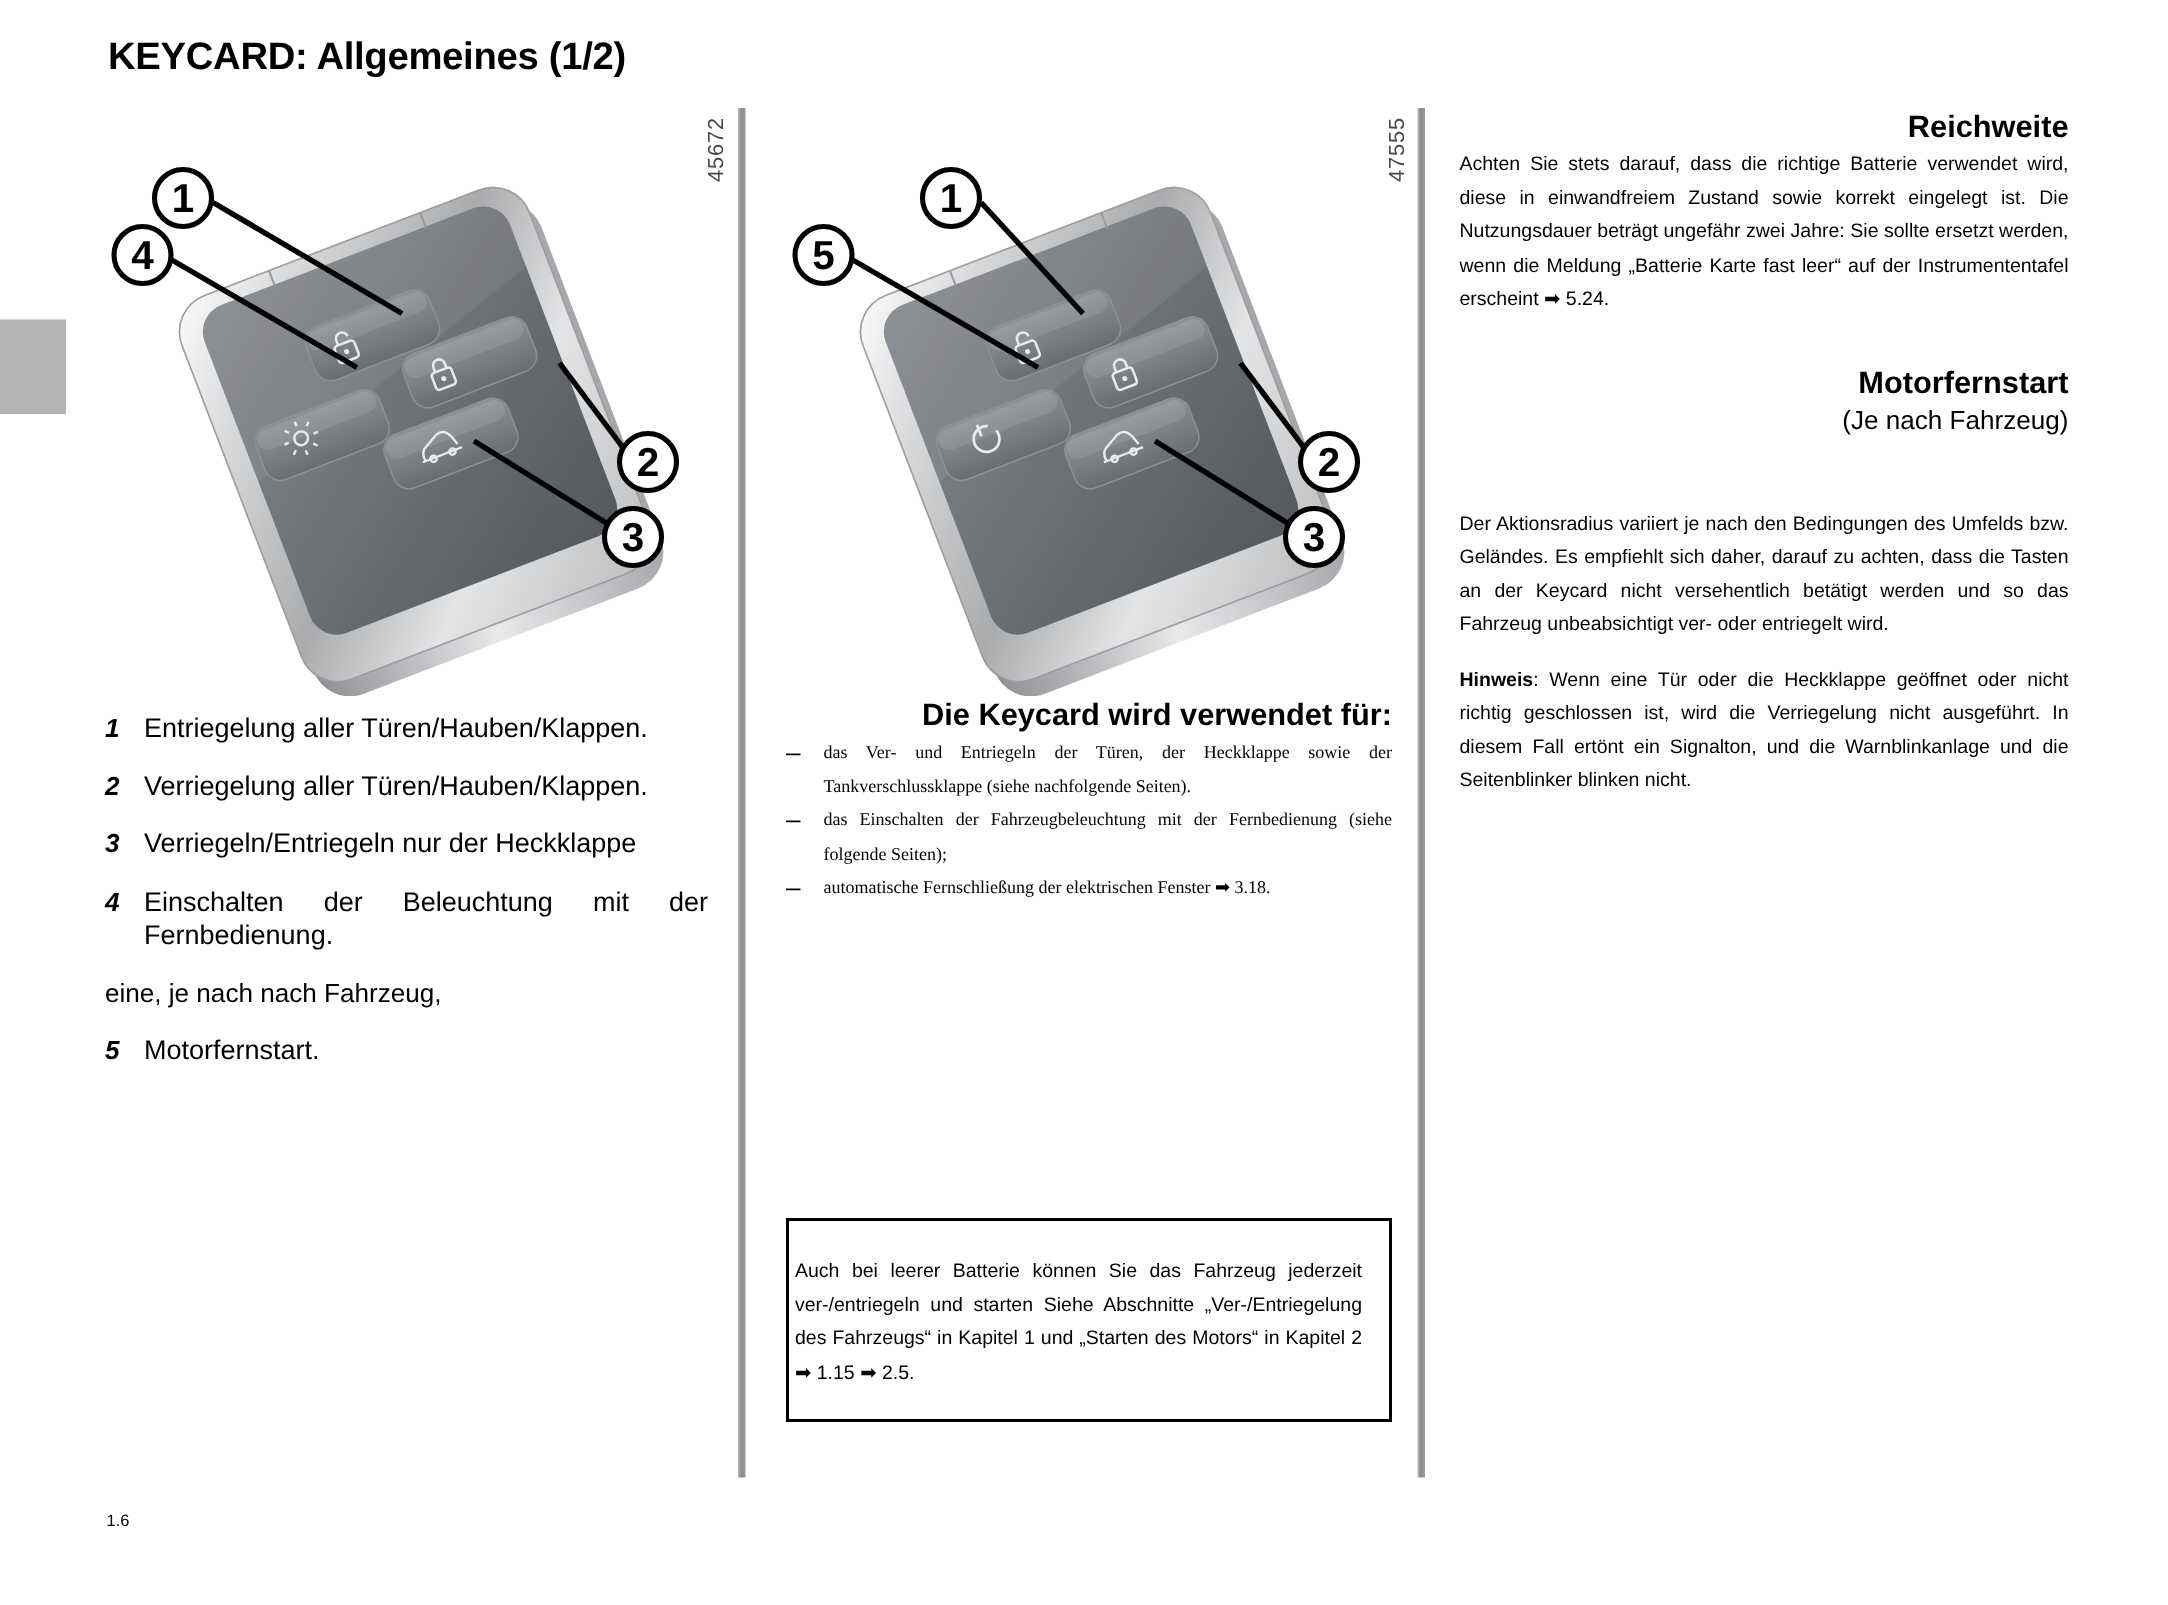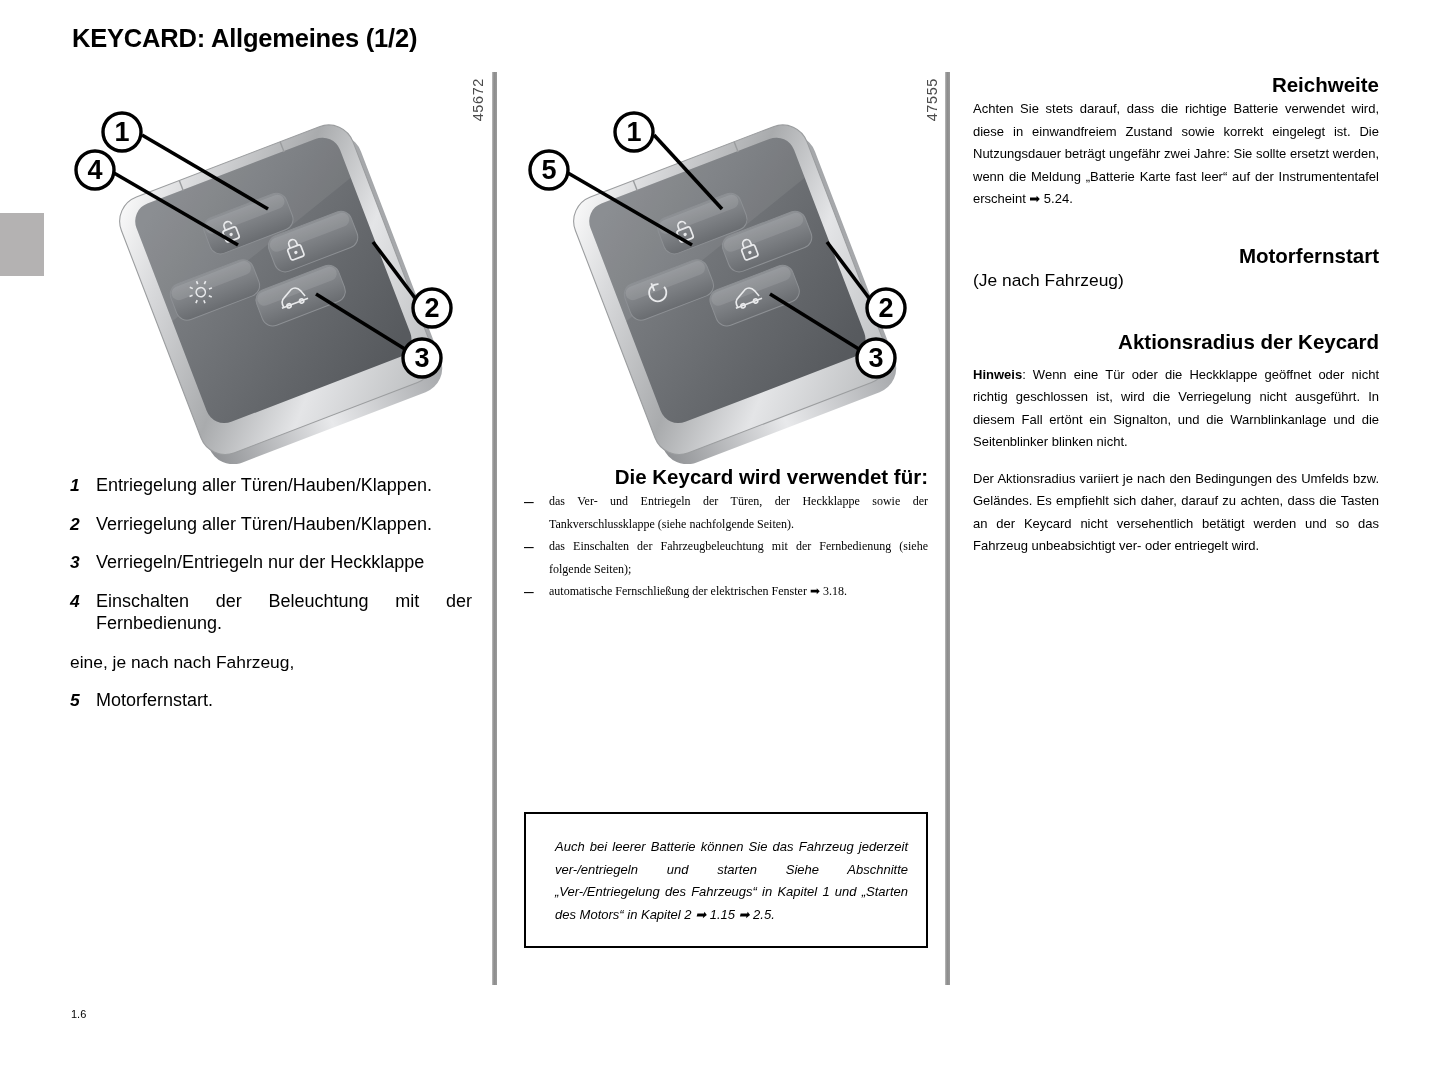--- a/index.html
+++ b/index.html
@@ -91,20 +91,21 @@
     font-weight: bold;
     line-height: 25px;
     margin: 0 0 1px 0;
     text-align: right;
   }
   .h-section.indented { padding-left: 7px; }
   .sub-note {
     font-size: 17.4px;
     line-height: 22px;
     margin: 0 0 14px 0;
+    text-align: right;
   }
   .para { margin: 0 0 14px 0; }
   .para:last-child { margin-bottom: 0; }
 
   
   .legend { margin-top: 10px; }
   .legend-row {
     display: flex;
     margin-bottom: 16px;
   }
@@ -145,22 +146,21 @@
     font-family: Liberation Serif, serif;
   }
 
   
   .note-box {
     position: absolute;
     left: 524px;
     top: 812px;
     width: 404px;
     border: 2.5px solid #000;
-    padding: 22px 18px 20px 29px;
-    font-style: italic;
+    padding: 22px 18px 20px 4px;
   }
   .note-box .txt { text-align: justify; }
 
   
   .page-num {
     position: absolute;
     left: 71px;
     top: 1008px;
     font-size: 11px;
   }
@@ -464,19 +464,18 @@
   <div class="h-section">Reichweite</div>
   <div class="txt para">Achten Sie stets darauf, dass die richtige Batterie verwendet wird, diese in einwandfreiem Zustand sowie korrekt eingelegt ist. Die Nutzungsdauer beträgt ungefähr zwei Jahre: Sie sollte ersetzt werden, wenn die Meldung „Batterie Karte fast leer“ auf der Instrumententafel erscheint ➡ 5.24.</div>
 
   <div style="height:18px"></div>
 
   <div class="h-section">Motorfernstart</div>
   <div class="sub-note">(Je nach Fahrzeug)</div>
 
   <div style="height:24px"></div>
 
-  <div class="h-section indented">Aktionsradius der Keycard</div>
   <div style="height:9px"></div>
+  <div class="txt para">Der Aktionsradius variiert je nach den Bedingungen des Umfelds bzw. Geländes. Es empfiehlt sich daher, darauf zu achten, dass die Tasten an der Keycard nicht versehentlich betätigt werden und so das Fahrzeug unbeabsichtigt ver- oder entriegelt wird.</div>
   <div class="txt para"><b class="inl">Hinweis</b><span>: Wenn eine Tür oder die Heckklappe geöffnet oder nicht richtig geschlossen ist, wird die Verriegelung nicht ausgeführt. In diesem Fall ertönt ein Signalton, und die Warnblinkanlage und die Seitenblinker blinken nicht.</span></div>
-  <div class="txt para">Der Aktionsradius variiert je nach den Bedingungen des Umfelds bzw. Geländes. Es empfiehlt sich daher, darauf zu achten, dass die Tasten an der Keycard nicht versehentlich betätigt werden und so das Fahrzeug unbeabsichtigt ver- oder entriegelt wird.</div>
 </div>
 
 <div class="page-num">1.6</div>
 
 </body></html>

